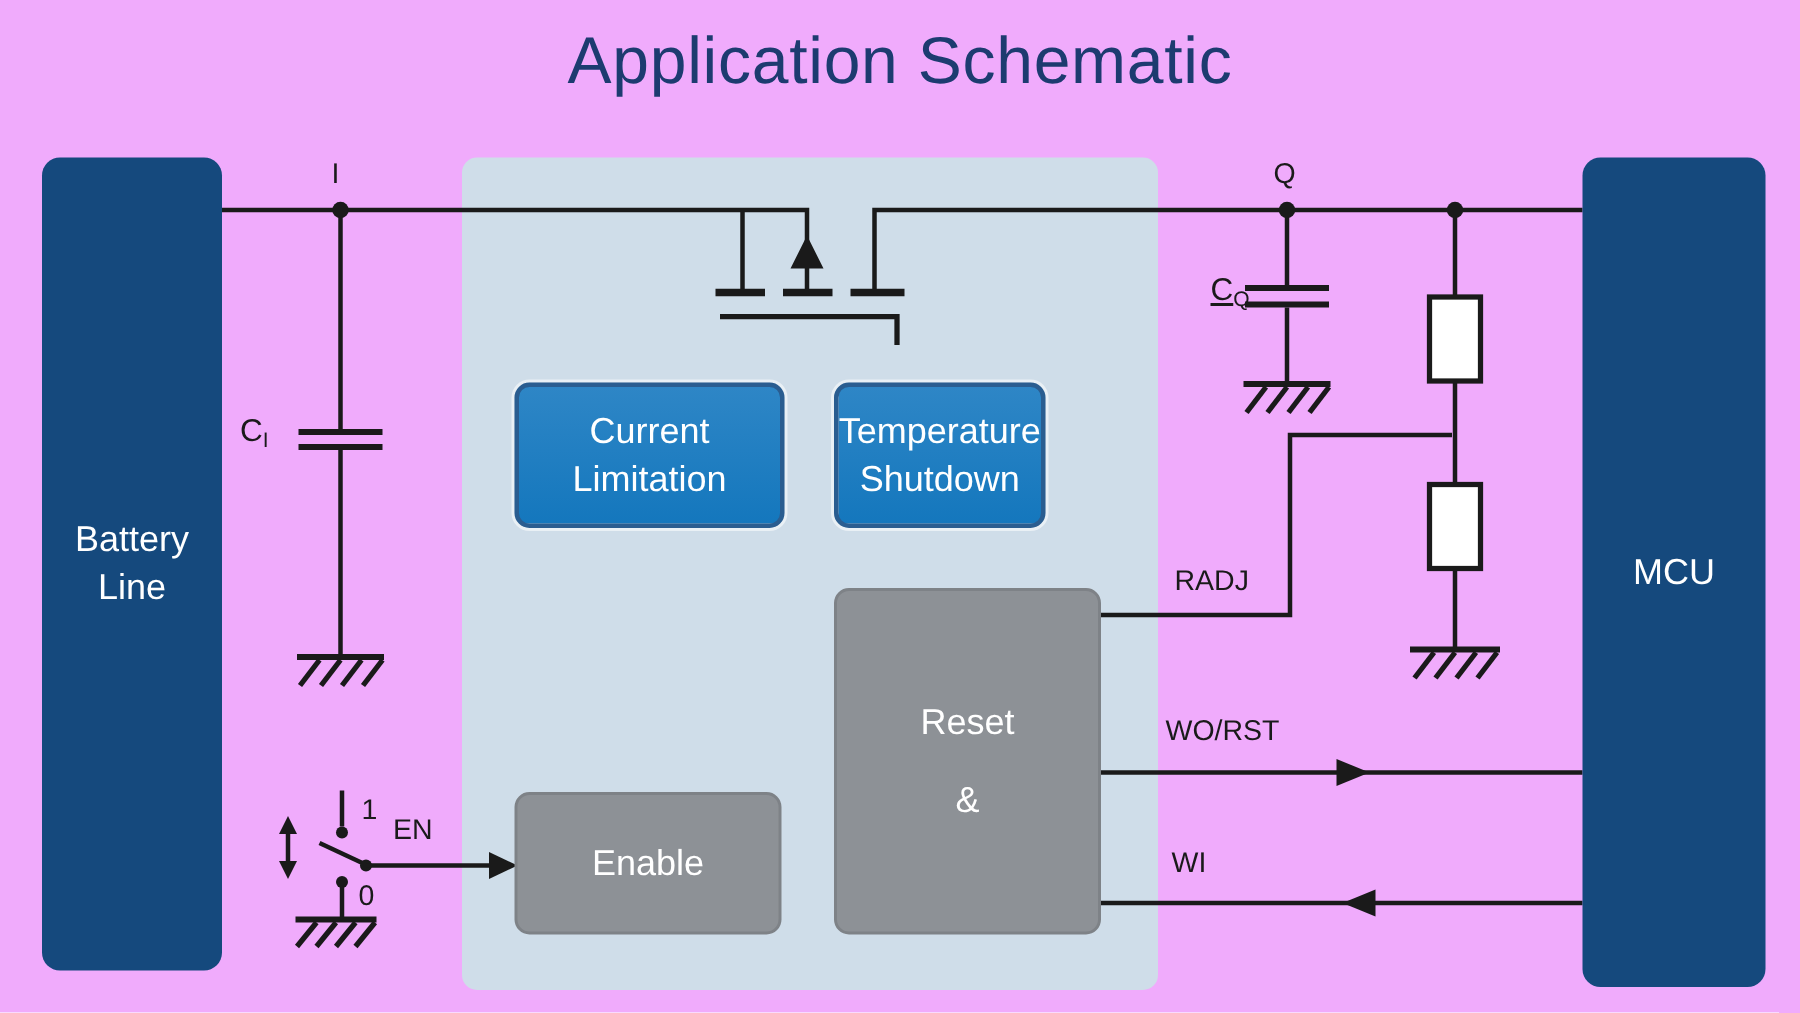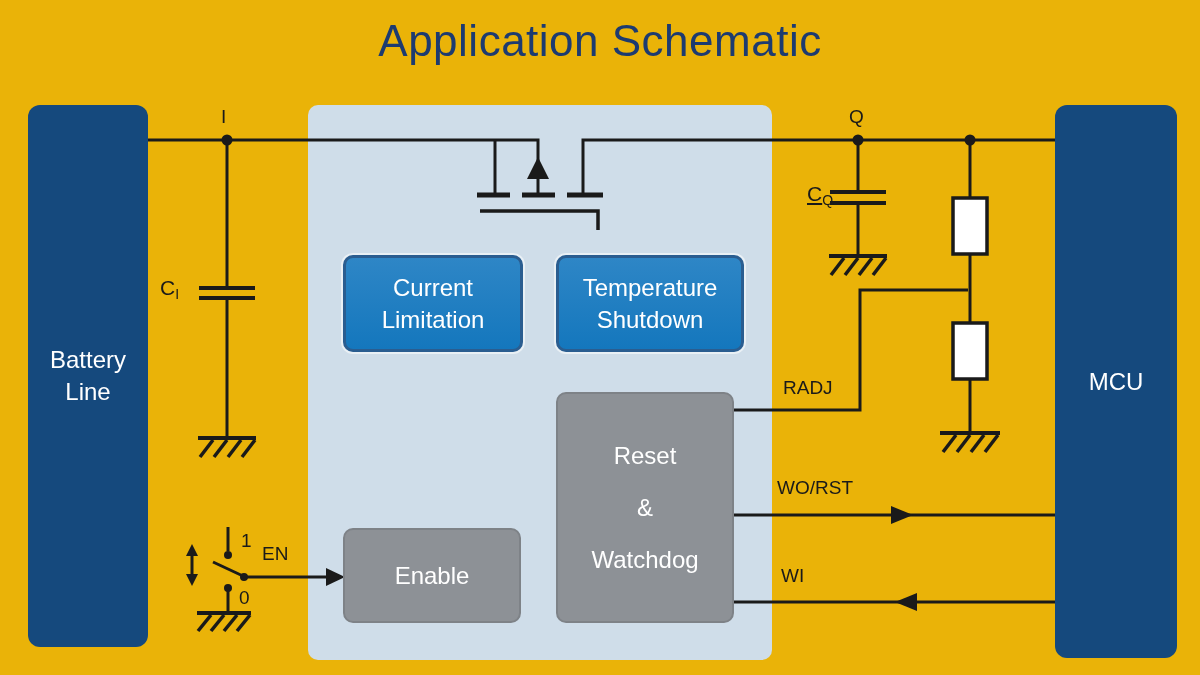--- a/index.html
+++ b/index.html
@@ -3,21 +3,21 @@
 <meta charset="utf-8">
 <style>
   :root{
     --navy:#15497D; --panel:#CFDDE9; --boxblue:#1477BD; --boxblue2:#2E86C6;
     --boxborder:#2A5D90; --gray:#8D9196; --grayborder:#7E8287;
     --ink:#1A1A1A; --title:#1D3B70; --white:#FFFFFF;
   }
   *{margin:0;padding:0;box-sizing:border-box;}
   html,body{background:#fff;}
   #stage{
-    position:relative;width:1200px;height:675px;background:#eab308;overflow:hidden;
+    position:relative;width:1200px;height:675px;background:#f0abfc;overflow:hidden;
     font-family:"Liberation Sans", sans-serif;
   }
   .title{
     position:absolute;left:0;top:16px;width:1200px;text-align:center;
     font-size:44px;font-weight:400;color:var(--title);letter-spacing:0.5px;
   }
   .panel{
     position:absolute;left:308px;top:105px;width:464px;height:555px;
     background:var(--panel);border-radius:10px;z-index:1;
   }
@@ -174,29 +174,28 @@
 
   <div class="block navy-block" style="left:1055px;top:105px;width:122px;height:553px;">
     <span>MCU</span>
   </div>
 
   <div class="block blue-box" style="left:343px;top:255px;width:180px;height:97px;">
     <span>Current</span>
     <span>Limitation</span>
   </div>
 
-  <div class="block blue-box" style="left:556px;top:255px;width:188px;height:97px;">
+  <div class="block blue-box" style="left:556px;top:255px;width:141px;height:97px;">
     <span>Temperature</span>
     <span>Shutdown</span>
   </div>
 
   <div class="block gray-box" style="left:556px;top:392px;width:178px;height:231px;">
     <span>Reset</span>
     <span>&amp;</span>
-    <span>Watchdog</span>
   </div>
 
   <div class="block gray-box" style="left:343px;top:528px;width:178px;height:95px;">
     <span>Enable</span>
   </div>
 
   <div class="lbl" style="left:221px;top:107px;">I</div>
   <div class="lbl" style="left:849px;top:107px;">Q</div>
 
   <div class="lbl" style="left:160px;top:278px;font-size:21px;">

